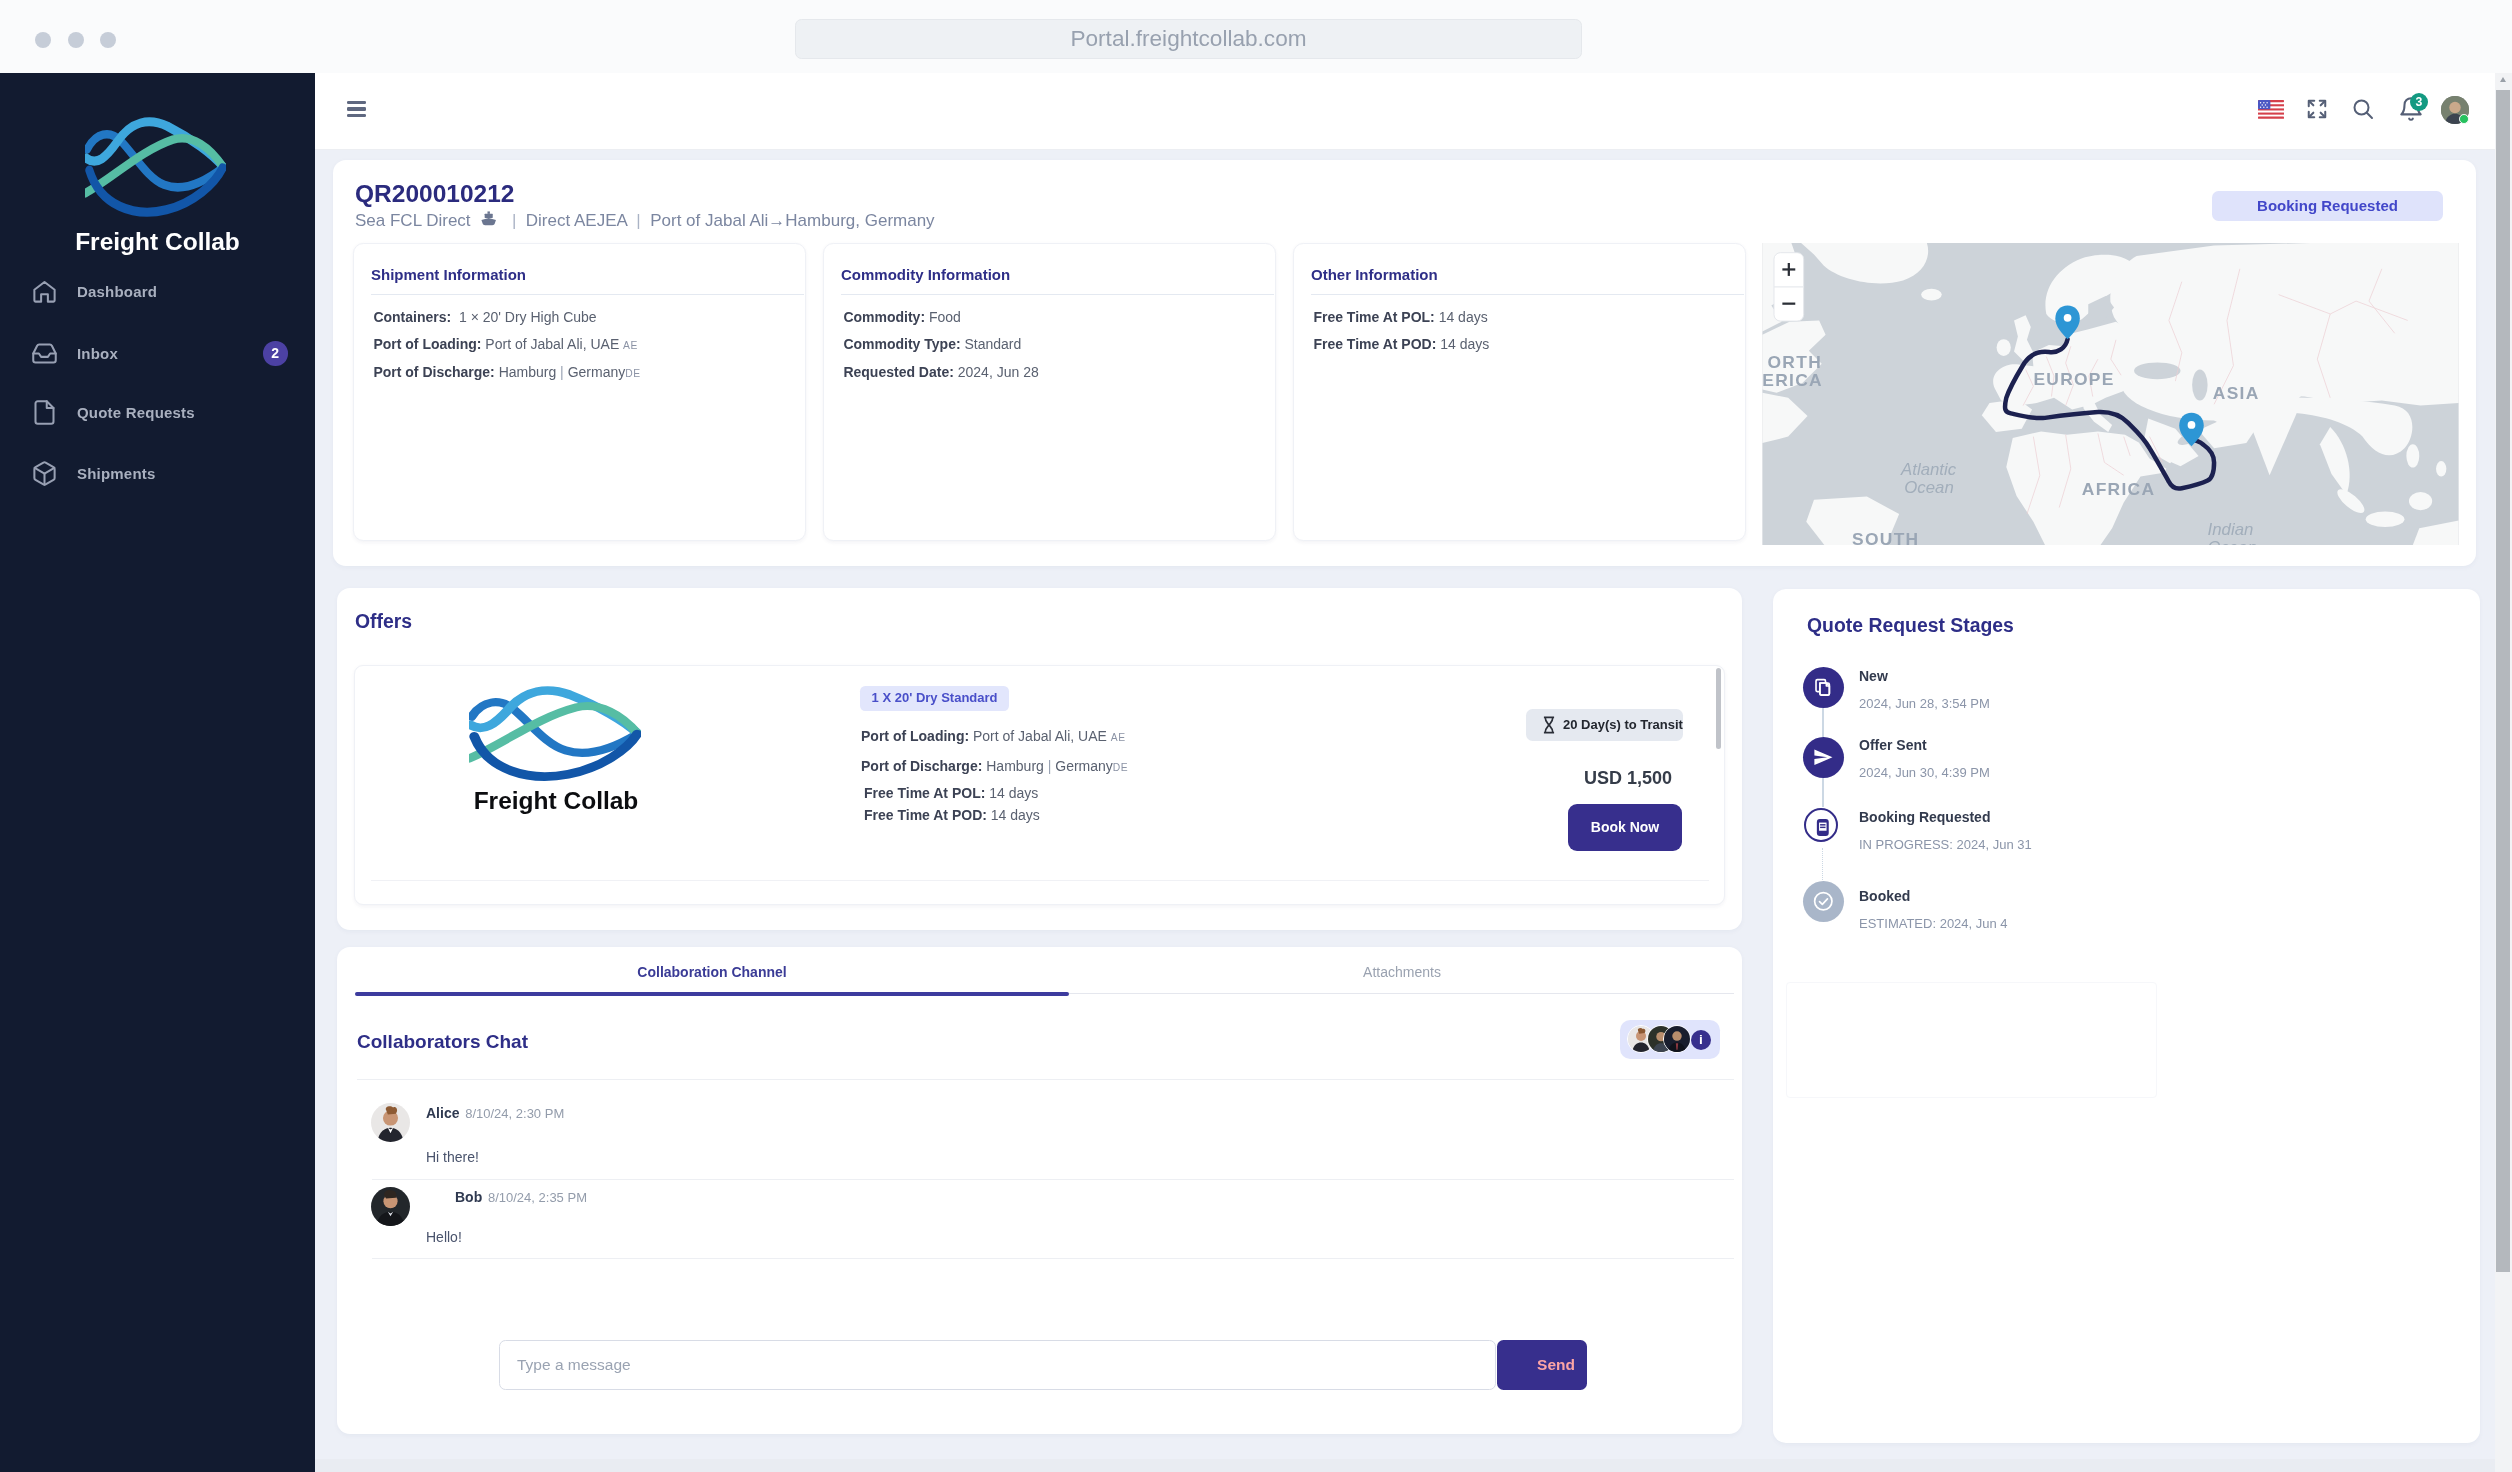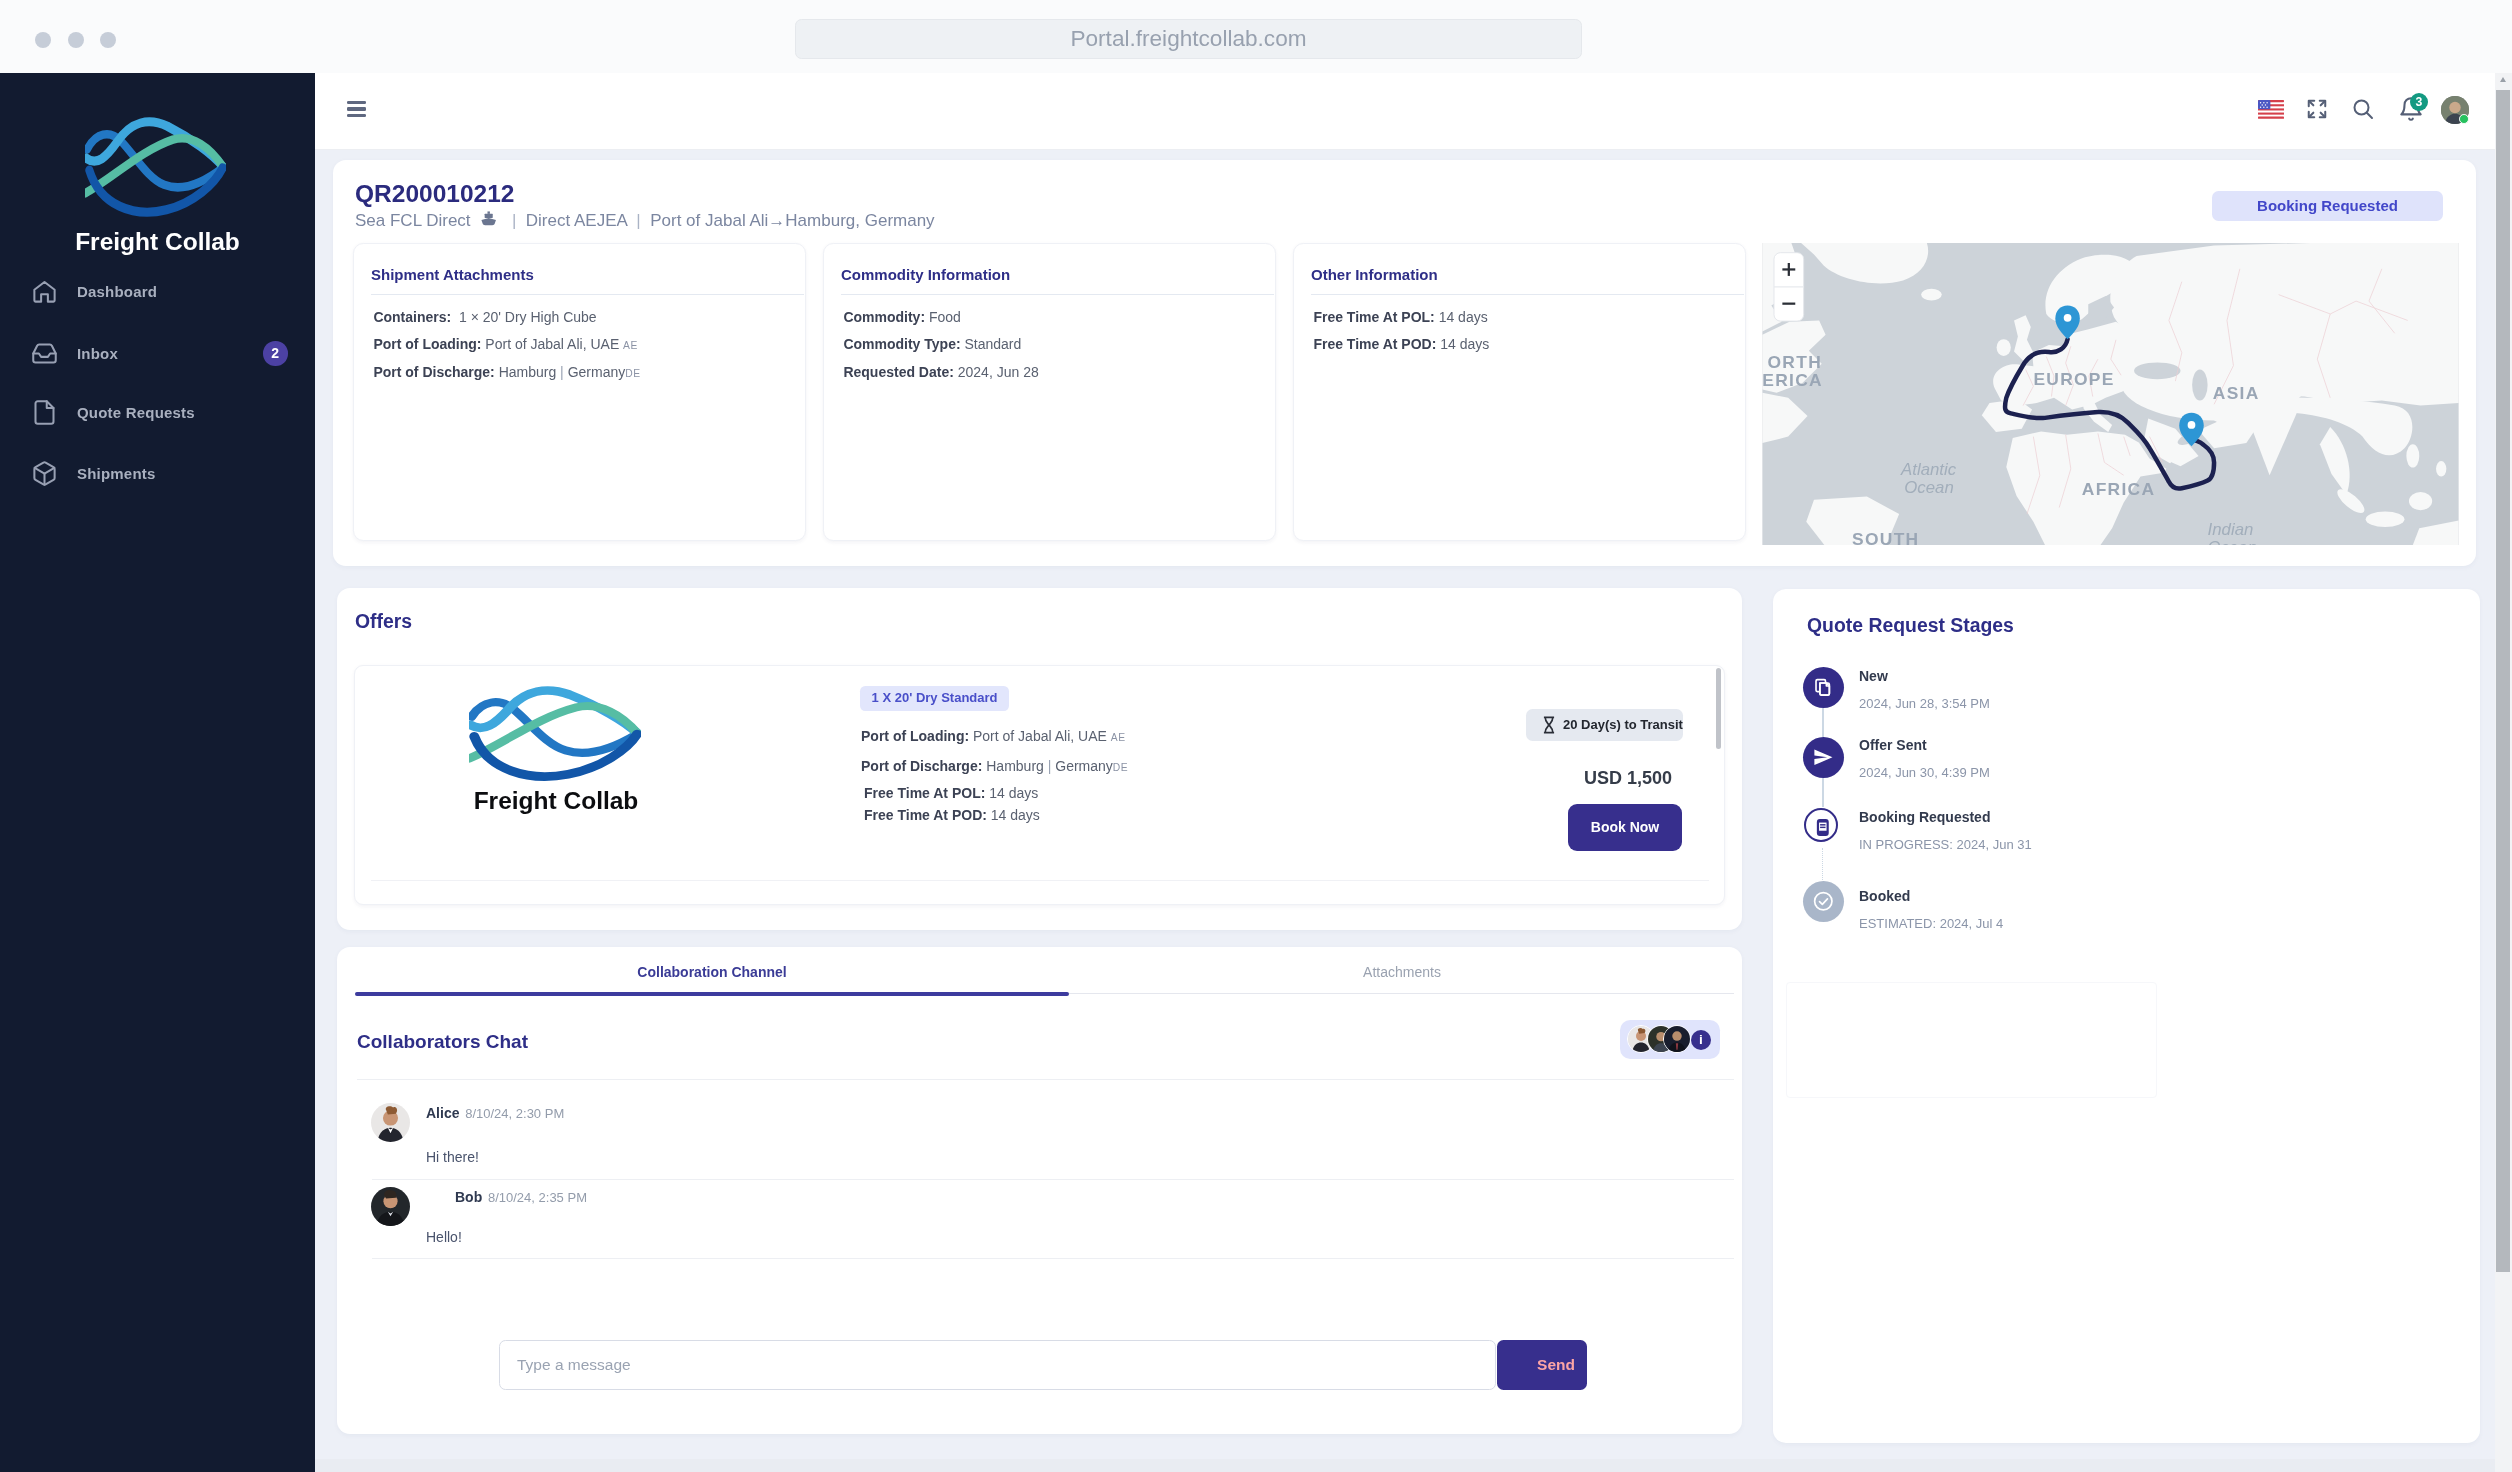--- a/index.html
+++ b/index.html
@@ -167,21 +167,21 @@
   <div class="abs" style="left:355px; top:209px; font-size:17px; color:#7b86a0; white-space:nowrap;">Sea FCL Direct
     <svg style="vertical-align:-2.6px; margin:0 3.9px;" width="19.4" height="19.4" viewBox="0 0 24 24">
         <path fill="#6b7690" d="M3 13.5 L4.5 18 C5 19.5 6 20 7.5 20 H16.5 C18 20 19 19.5 19.5 18 L21 13.5 L12 11 Z"></path>
         <rect x="7" y="6" width="10" height="5" rx="0.5" fill="#6b7690"></rect>
         <rect x="10.5" y="3" width="3" height="3" fill="#6b7690"></rect>
       </svg>
     <span style="color:#aab3c5;">&nbsp;|&nbsp;</span> Direct AEJEA <span style="color:#aab3c5;">&nbsp;|&nbsp;</span> Port of Jabal Ali<span style="font-family:'Liberation Sans';">→</span>Hamburg, Germany</div>
   <div class="abs chip-lav" style="left:2212px; top:191px; width:231px; height:30px; font-size:15px; text-align:center; line-height:30px;">Booking Requested</div>
 
   <div class="subcard" style="left:353px; top:243px; width:453px; height:298px;">
-    <div class="sc-title">Shipment Attachments</div>
+    <div class="sc-title">Shipment Information</div>
     <div class="sc-hr"></div>
     <div class="row" style="top:65px;"><b>Containers:</b>&nbsp; 1 × 20' Dry High Cube</div>
     <div class="row" style="top:92px;"><b>Port of Loading:</b> Port of Jabal Ali, UAE <span class="sup">AE</span></div>
     <div class="row" style="top:120px;"><b>Port of Discharge:</b> Hamburg <span style="color:#9aa3b4">|</span> Germany<span class="sup">DE</span></div>
   </div>
 
   <div class="subcard" style="left:823px; top:243px; width:453px; height:298px;">
     <div class="sc-title">Commodity Information</div>
     <div class="sc-hr"></div>
     <div class="row" style="top:65px;"><b>Commodity:</b> Food</div>
@@ -435,21 +435,21 @@
       </svg>
   </div>
 
   <div class="tl-label" style="top:668px;">New</div>
   <div class="tl-sub" style="top:696px;">2024, Jun 28, 3:54 PM</div>
   <div class="tl-label" style="top:737px;">Offer Sent</div>
   <div class="tl-sub" style="top:765px;">2024, Jun 30, 4:39 PM</div>
   <div class="tl-label" style="top:809px;">Booking Requested</div>
   <div class="tl-sub" style="top:837px;">IN PROGRESS: 2024, Jun 31</div>
   <div class="tl-label" style="top:888px;">Booked</div>
-  <div class="tl-sub" style="top:916px;">ESTIMATED: 2024, Jul 4</div>
+  <div class="tl-sub" style="top:916px;">ESTIMATED: 2024, Jun 4</div>
 
   <div class="abs" style="left:1786px; top:982px; width:371px; height:116px; border:1.3px solid #f6f7fa; border-radius:3.9px;"></div>
 
   <div class="scrollbar">
     <div style="position:absolute; left:4.5px; top:3.9px; width:0; height:0; border-left:3.9px solid transparent; border-right:3.9px solid transparent; border-bottom:5.8px solid #9aa0a8;"></div>
     <div class="sb-thumb"></div>
   </div>
 
 </div>
 

